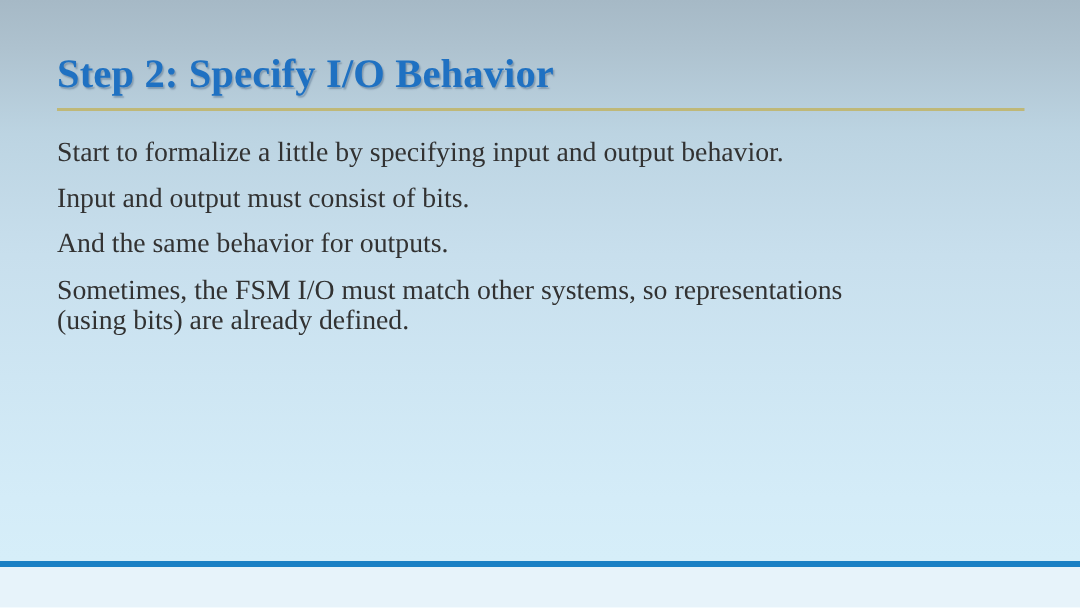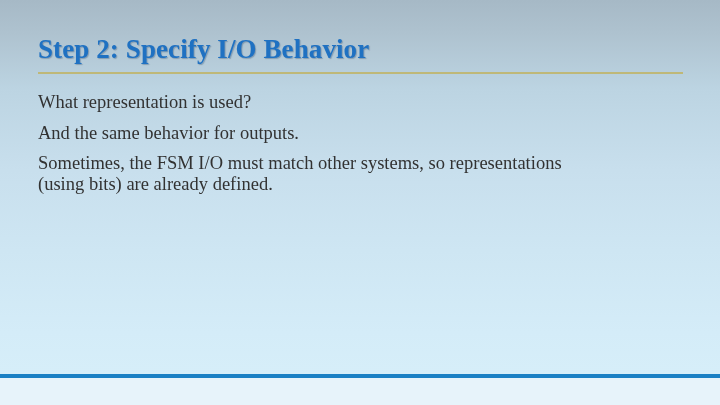--- a/index.html
+++ b/index.html
@@ -100,21 +100,22 @@
 <body>
 
 <div id="slide">
 
   <div class="title-area">
     <div class="slide-title">Step 2: Specify I/O Behavior</div>
     <div class="title-rule"></div>
   </div>
 
   <div class="body-area">
-    <p class="para">What representation is used?</p>
+    <p class="para">Start to formalize a little by specifying input and output behavior.</p>
+    <p class="para">Input and output must consist of bits.</p>
     <p class="para">And the same behavior for outputs.</p>
     <p class="para">Sometimes, the FSM I/O must match other systems, so representations (using bits) are already defined.</p>
   </div>
 
   <div class="footer-band"></div>
   <div class="footer-bg">
     
     
     
   </div>

